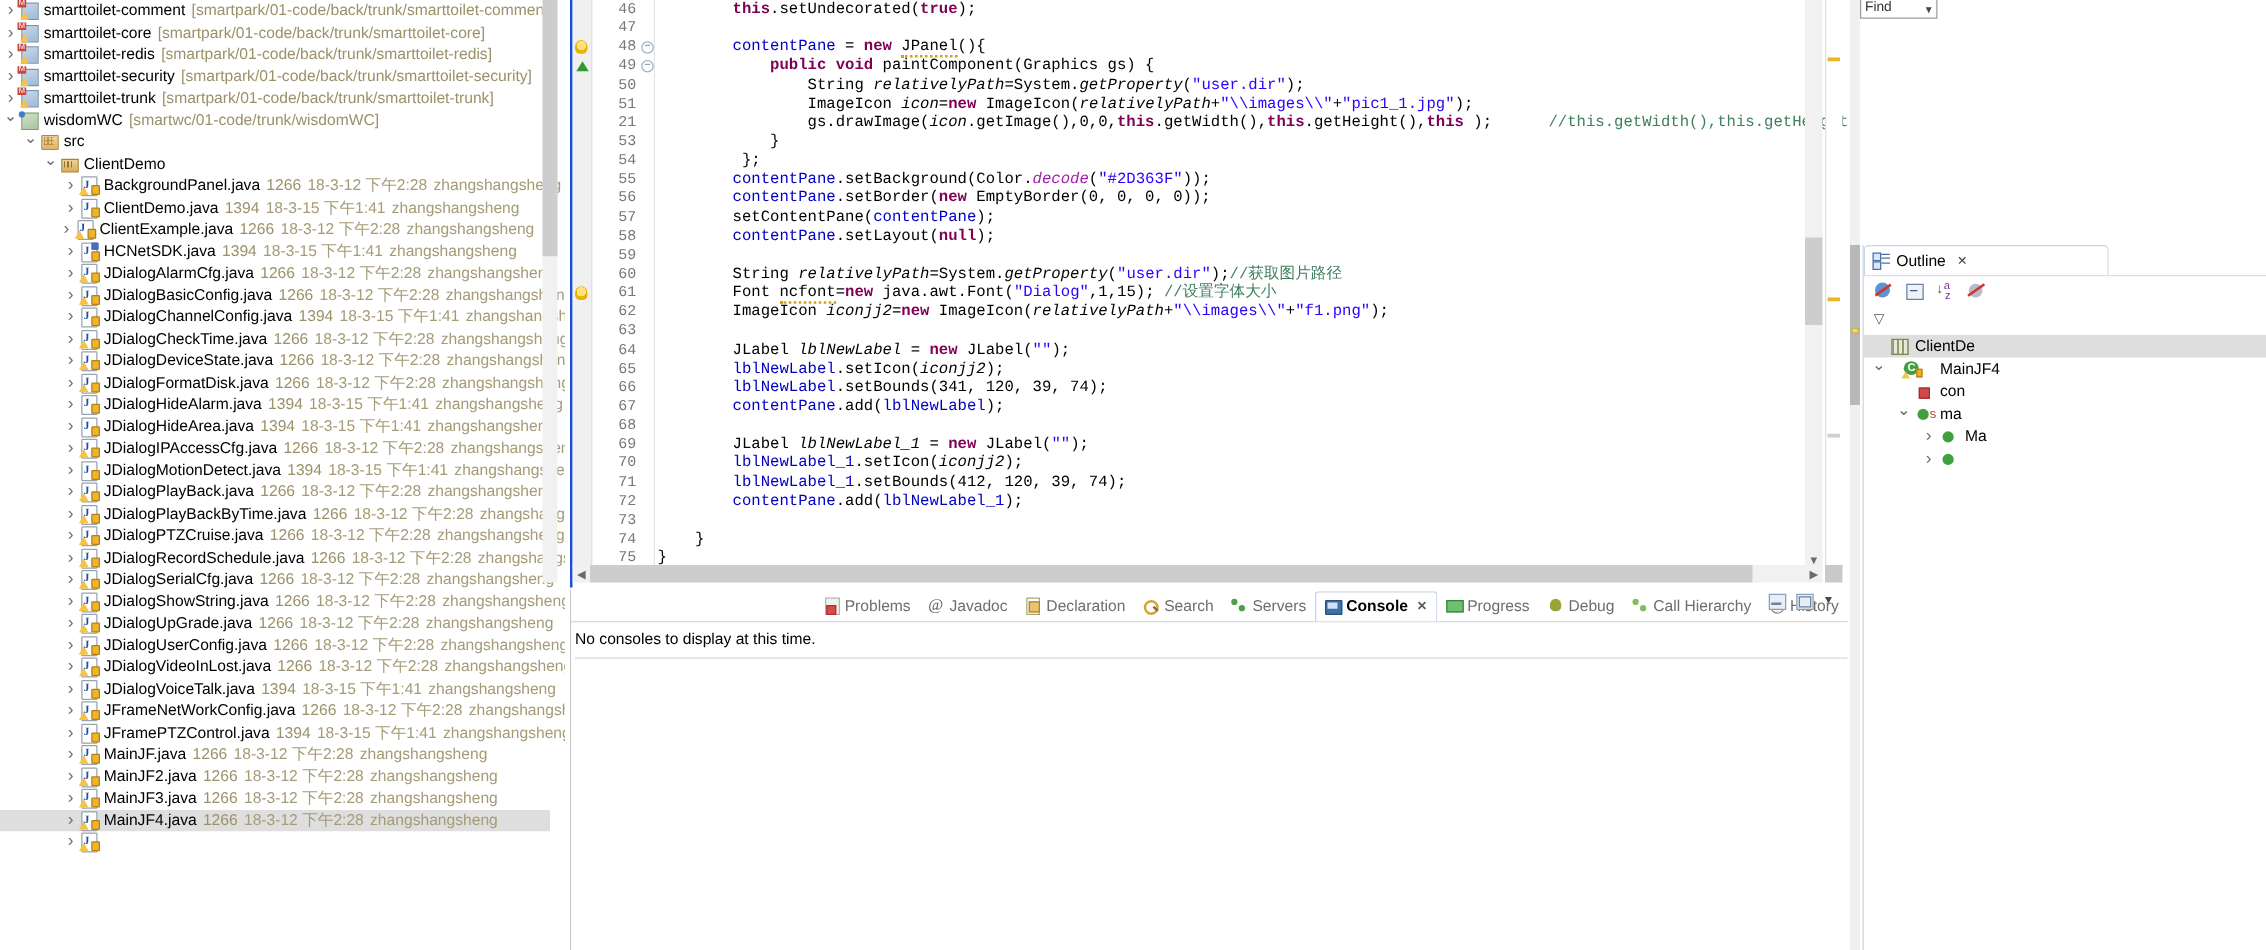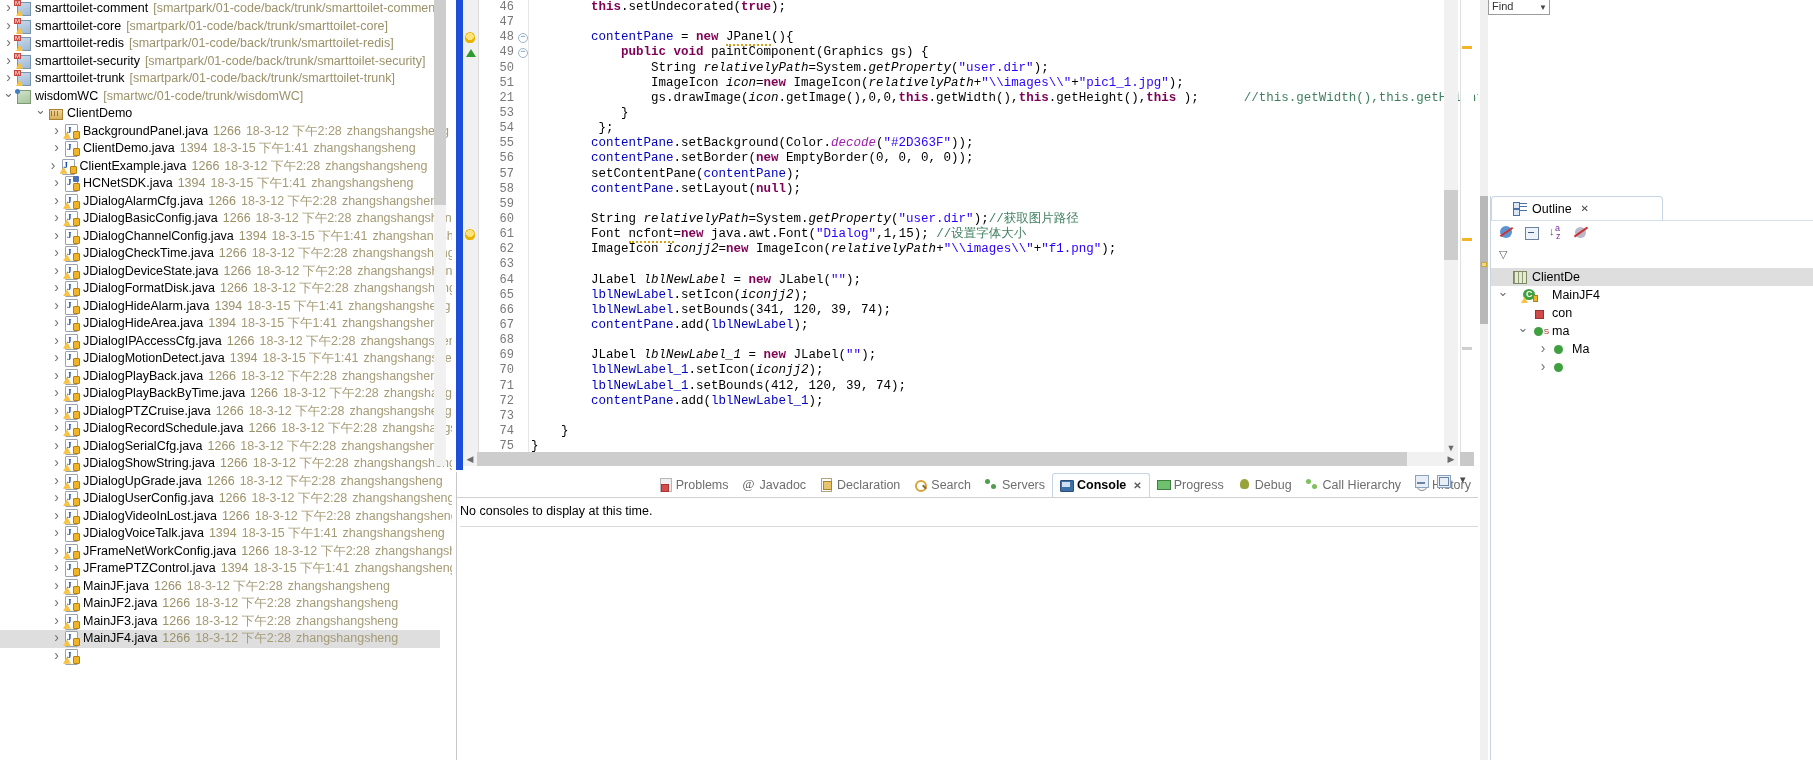--- a/index.html
+++ b/index.html
@@ -143,21 +143,21 @@
   .exp-vscroll .thumb {
     position:absolute; left:0; top:0px; width:12px; height:205px;
     background:#cdcdcd;
   }
 
   
   .editor {
     position:absolute;
     left:456px; top:0; width:1022px; height:470px;
     background:#ffffff;
-    border-left:7px solid #1d4ed8;
+    border-left:2px solid #1d4ed8;
     overflow:hidden;
   }
   .ann-col {
     position:absolute; left:0; top:0; width:16px; height:455px;
     background:#f0f0f0; border-right:1px solid #dcdcdc;
   }
   .gutter {
     position:absolute; left:16px; top:0; width:38px; height:455px;
     background:#ffffff;
     text-align:right;
@@ -327,23 +327,23 @@
   .vsplit .dot{
     position:absolute; left:1px; top:262px; width:6px;height:5px;
     background:#f2d87a; border:1px solid #c8a93a;
   }
   .outline-panel{
     position:absolute; left:10px; top:196px; width:323px; bottom:0;
     background:#ffffff;
     border-left:1px solid #c8d6e4;
   }
   .outline-head{
-    position:absolute; left:0; top:0; width:172px; height:24px;
+    position:absolute; left:0; top:0; width:196px; height:24px;
     display:flex; align-items:center; gap:5px;
-    padding-left:21px;
+    padding-left:6px;
     background:#ffffff;
     border:1px solid #c6d4e4; border-bottom:none;
     border-radius:4px 4px 0 0;
     font-size:12.5px; color:#000;
   }
   .outline-head .x{font-size:10px;color:#444;margin-left:4px;}
   .oi-outline{width:14px;height:13px;position:relative;}
   .oi-outline::before{content:"";position:absolute;left:0;top:0;width:5px;height:5px;border:1px solid #4a72a8;background:#dce8f6;}
   .oi-outline::after{content:"";position:absolute;left:0;top:7px;width:5px;height:5px;border:1px solid #4a72a8;background:#dce8f6;}
   .oi-outline i{position:absolute;left:7px;top:1px;width:7px;height:1px;background:#4a72a8;box-shadow:0 3px 0 #4a72a8,0 7px 0 #4a72a8;}
@@ -436,20 +436,25 @@
             <span class="warn"></span>
           </span>
           <span class="fname">smarttoilet-trunk</span>
           <span class="path">[smartpark/01-code/back/trunk/smarttoilet-trunk]</span>
         </div>
         <div class="trow" style="padding-left: 2px;">
           <span class="arrow open"></span>
           <span class="icn projw"></span>
           <span class="fname">wisdomWC</span>
           <span class="path">[smartwc/01-code/trunk/wisdomWC]</span>
+        </div>
+        <div class="trow" style="padding-left: 18px;">
+          <span class="arrow open"></span>
+          <span class="icn src"></span>
+          <span class="fname">src</span>
         </div>
         <div class="trow" style="padding-left: 34px;">
           <span class="arrow open"></span>
           <span class="icn pkg"></span>
           <span class="fname">ClientDemo</span>
         </div>
         <div class="trow" style="padding-left: 50px;">
           <span class="arrow closed"></span>
           <span class="icn java">
             <span class="warn2"></span>

